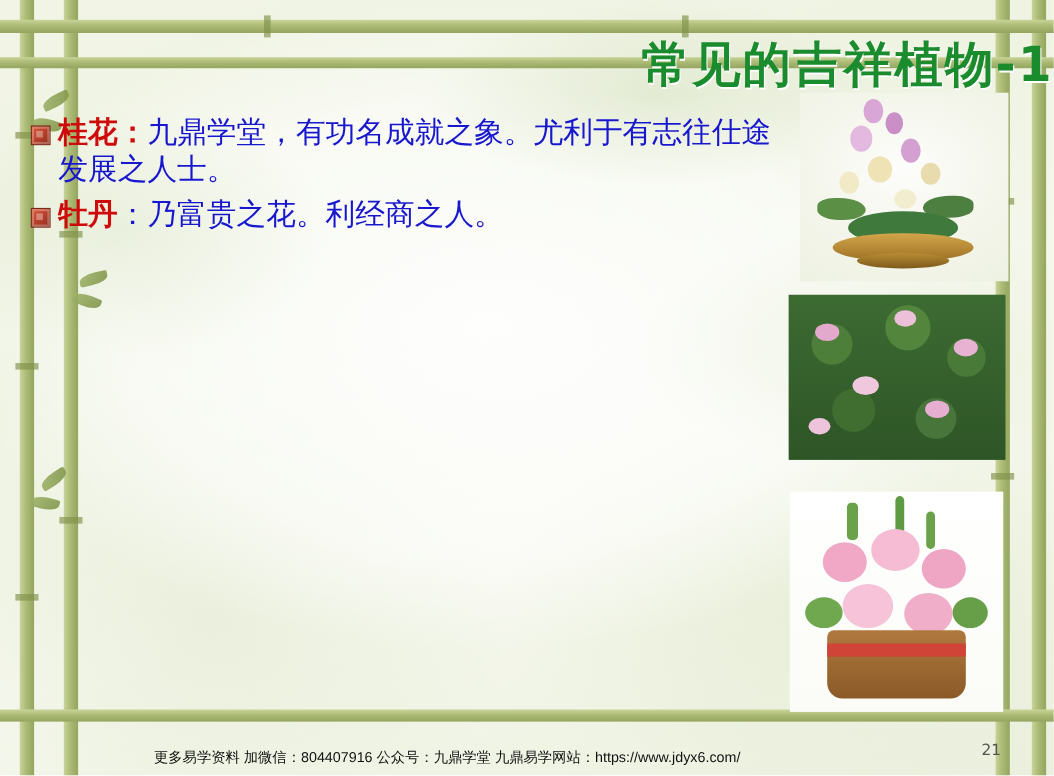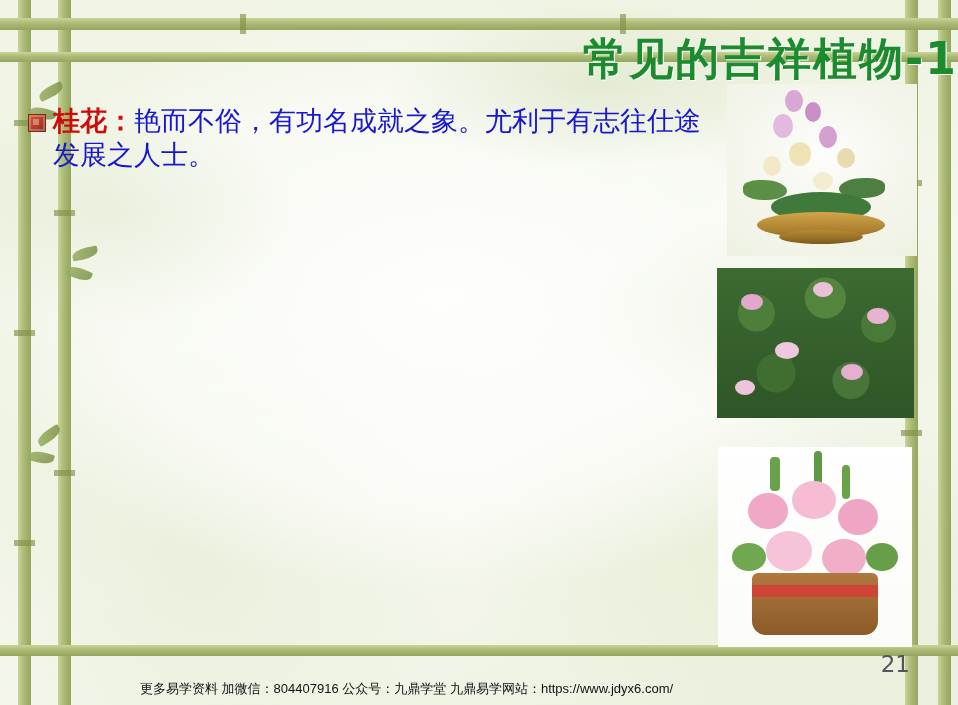--- a/index.html
+++ b/index.html
@@ -90,22 +90,22 @@
   .peony-bg{position:absolute;inset:0;background:linear-gradient(180deg,#ffffff 0%,#fbfbf7 100%);}
   .blob{position:absolute;border-radius:50%;}
   
   .footer{
     position:absolute;left:140px;bottom:7px;
     font-size:13px;color:#111111;
     font-family:Liberation Sans, sans-serif;
     white-space:nowrap;
   }
   .pagenum{
-    position:absolute;right:48px;bottom:28px;
-    font-size:23px;color:#555555;
+    position:absolute;right:48px;bottom:15px;
+    font-size:14px;color:#555555;
     font-family:"DejaVu Sans","Liberation Sans",sans-serif;
   }
 </style>
 </head>
 <body>
 
 <div class="slide">
   <div class="wash"></div>
 
   <div class="bar v bar-left"></div>
@@ -137,23 +137,27 @@
   <div class="leaf" style="left:884px;top:560px;transform:rotate(190deg);"></div>
   <div class="leaf" style="left:876px;top:580px;transform:rotate(150deg);"></div>
 
   <div class="title">常见的吉祥植物-1</div>
 
   <div class="content">
 
 
     <div class="item">
       <span class="bullet"></span>
-      <div class="line"><span class="kw">桂花：</span><span>艳而不俗，有功名成就之象。尤利于有志往仕途发展之人士。</span></div>
+      <div class="line"><span class="kw">桂花：</span><span>九鼎学堂，有功名成就之象。尤利于有志往仕途发展之人士。</span></div>
     </div>
 
+    <div class="item">
+      <span class="bullet"></span>
+      <div class="line"><span class="kw">牡丹</span><span>：乃富贵之花。利经商之人。</span></div>
+    </div>
 
 
 
 
   </div>
 
   <div class="photo ph-orchid">
     <div class="orchid-bg"></div>
     <div class="blob" style="left:58px;top:6px;width:18px;height:22px;background:#d9a7d6;"></div>
     <div class="blob" style="left:78px;top:18px;width:16px;height:20px;background:#c98fc6;"></div>

